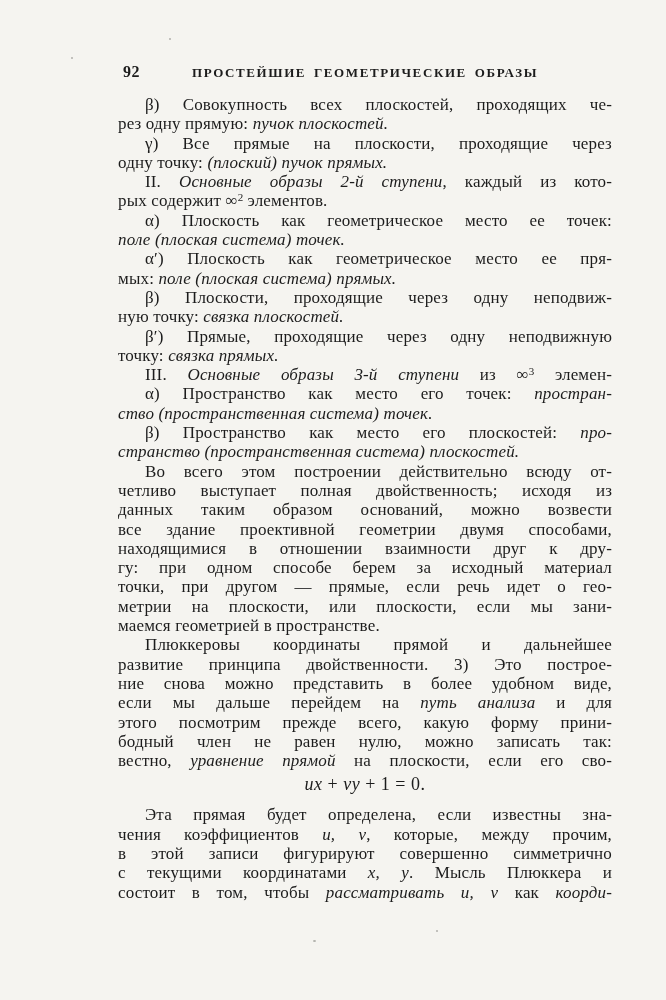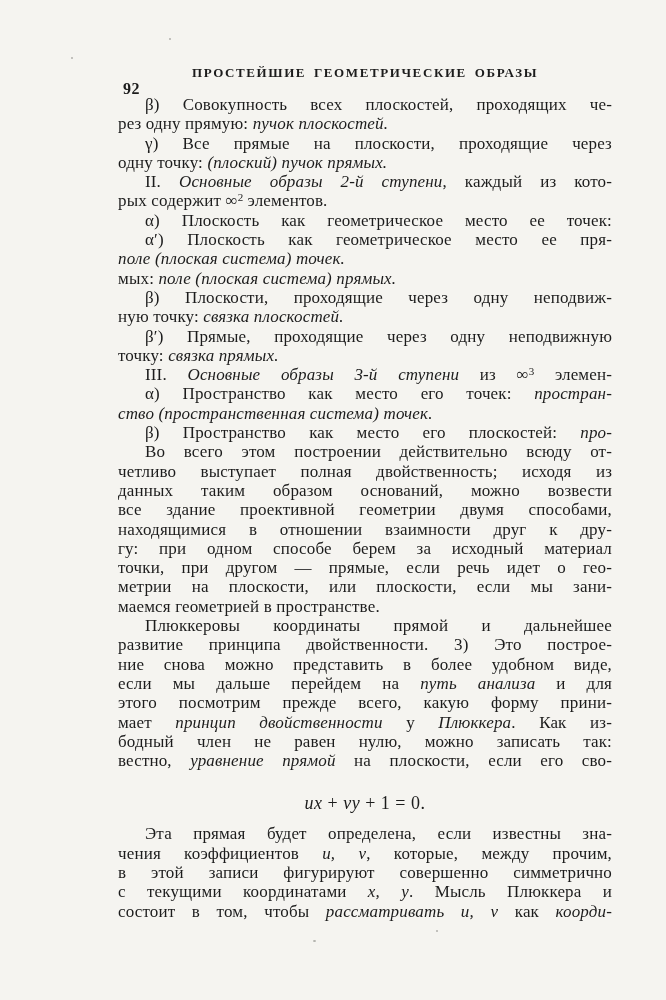--- a/index.html
+++ b/index.html
@@ -11,38 +11,38 @@
   .page{
     position:relative;width:666px;height:1000px;
     background:var(--paper,#f5f4f0);
     color:var(--ink,#1c1c1c);
   }
   .textblock{
     position:absolute;left:118px;top:62px;width:494px;
   }
   .header{position:relative;height:20px;margin-bottom:13px;}
   .pageno{
-    position:absolute;left:5px;top:18px;
+    position:absolute;left:5px;top:1px;
     font-size:16px;font-weight:700;letter-spacing:0.5px;
   }
   .runtitle{
     text-align:center;font-size:13px;font-weight:700;
     letter-spacing:1.6px;padding-top:3px;word-spacing:3px;
   }
   .body{font-size:17px;line-height:19.3px;letter-spacing:0.15px;}
   .line{
     text-align:justify;text-align-last:justify;
     height:19.3px;white-space:normal;
   }
   .line.end{text-align-last:left;}
   .line.indent{text-indent:27px;}
   .line.formula{
     text-align:right;text-align-last:center;
     height:auto;line-height:20px;
-    margin:23px 0 11px;font-size:18px;letter-spacing:0.5px;
+    margin:4px 0 11px;font-size:18px;letter-spacing:0.5px;
   }
   .i{font-style:italic;}
   .b{font-weight:400;}
   .sup{font-size:11px;position:relative;top:-5px;letter-spacing:0;}
   .speck{position:absolute;background:#7a7a74;border-radius:50%;opacity:0.55;}
 </style>
 </head>
 <body>
 
 <div class="page">
@@ -52,46 +52,46 @@
       <div class="runtitle">ПРОСТЕЙШИЕ ГЕОМЕТРИЧЕСКИЕ ОБРАЗЫ</div>
     </div>
     <div class="body">
         <div class="line indent"><span>β) Совокупность всех плоскостей, проходящих че-</span></div>
         <div class="line end"><span>рез одну прямую: </span><span class="i">пучок плоскостей.</span></div>
         <div class="line indent"><span>γ) Все прямые на плоскости, проходящие через</span></div>
         <div class="line end"><span>одну точку: </span><span class="i">(плоский) пучок прямых.</span></div>
         <div class="line indent"><span>II. </span><span class="i">Основные образы 2-й ступени</span><span>, каждый из кото-</span></div>
         <div class="line end"><span>рых содержит ∞</span><span class="sup">2</span><span> элементов.</span></div>
         <div class="line indent"><span>α) Плоскость как геометрическое место ее точек:</span></div>
+        <div class="line end"><span class="i">поле (плоская система) точек.</span></div>
         <div class="line indent"><span>α′) Плоскость как геометрическое место ее пря-</span></div>
-        <div class="line end"><span class="i">поле (плоская система) точек.</span></div>
         <div class="line end"><span>мых: </span><span class="i">поле (плоская система) прямых.</span></div>
         <div class="line indent"><span>β) Плоскости, проходящие через одну неподвиж-</span></div>
         <div class="line end"><span>ную точку: </span><span class="i">связка плоскостей.</span></div>
         <div class="line indent"><span>β′) Прямые, проходящие через одну неподвижную</span></div>
         <div class="line end"><span>точку: </span><span class="i">связка прямых.</span></div>
         <div class="line indent"><span>III. </span><span class="i">Основные образы 3-й ступени</span><span> из ∞</span><span class="sup">3</span><span> элемен-</span></div>
         <div class="line indent"><span>α) Пространство как место его точек: </span><span class="i">простран-</span></div>
         <div class="line end"><span class="i">ство (пространственная система) точек.</span></div>
         <div class="line indent"><span>β) Пространство как место его плоскостей: </span><span class="i">про-</span></div>
+        <div class="line end"><span class="i">странство (пространственная система) плоскостей.</span></div>
         <div class="line indent"><span>Во всего этом построении действительно всюду от-</span></div>
         <div class="line"><span>четливо выступает полная двойственность; исходя из</span></div>
         <div class="line"><span>данных таким образом оснований, можно возвести</span></div>
         <div class="line"><span>все здание проективной геометрии двумя способами,</span></div>
         <div class="line"><span>находящимися в отношении взаимности друг к дру-</span></div>
         <div class="line"><span>гу: при одном способе берем за исходный материал</span></div>
         <div class="line"><span>точки, при другом — прямые, если речь идет о гео-</span></div>
         <div class="line"><span>метрии на плоскости, или плоскости, если мы зани-</span></div>
         <div class="line end"><span>маемся геометрией в пространстве.</span></div>
         <div class="line indent"><span class="b">Плюккеровы координаты прямой и дальнейшее</span></div>
         <div class="line"><span class="b">развитие принципа двойственности. </span><span>3) Это построе-</span></div>
         <div class="line"><span>ние снова можно представить в более удобном виде,</span></div>
         <div class="line"><span>если мы дальше перейдем на </span><span class="i">путь анализа</span><span> и для</span></div>
         <div class="line"><span>этого посмотрим прежде всего, какую форму прини-</span></div>
-        <div class="line"><span>мает </span><span class="i">принцип двойственности</span><span> у </span><span class="i">Плюккера</span><span>. Как из-</span></div>
         <div class="line"><span>бодный член не равен нулю, можно записать так:</span></div>
         <div class="line"><span>вестно, </span><span class="i">уравнение прямой</span><span> на плоскости, если его сво-</span></div>
         <div class="line formula"><span class="i">ux</span><span> + </span><span class="i">vy</span><span> + 1 = 0.</span></div>
         <div class="line indent"><span>Эта прямая будет определена, если известны зна-</span></div>
         <div class="line"><span>чения коэффициентов </span><span class="i">u, v</span><span>, которые, между прочим,</span></div>
         <div class="line"><span>в этой записи фигурируют совершенно симметрично</span></div>
         <div class="line"><span>с текущими координатами </span><span class="i">x, y</span><span>. Мысль Плюккера и</span></div>
         <div class="line"><span>состоит в том, чтобы </span><span class="i">рассматривать u, v</span><span> как </span><span class="i">коорди-</span></div>
       </div>
   </div>

